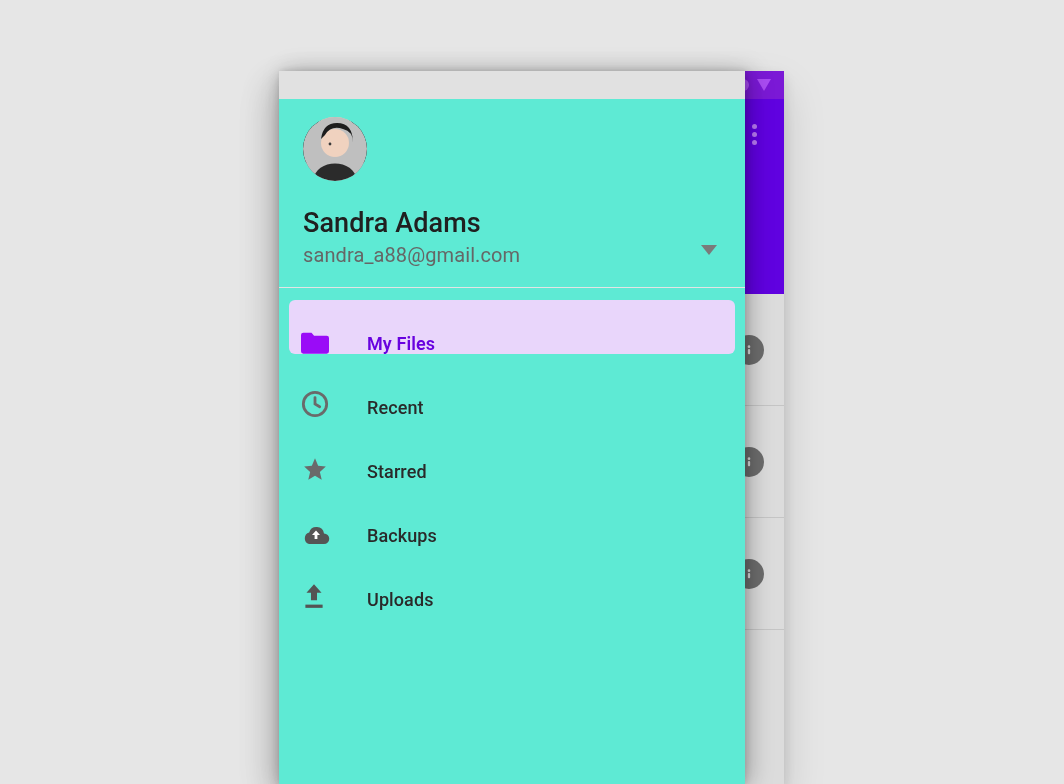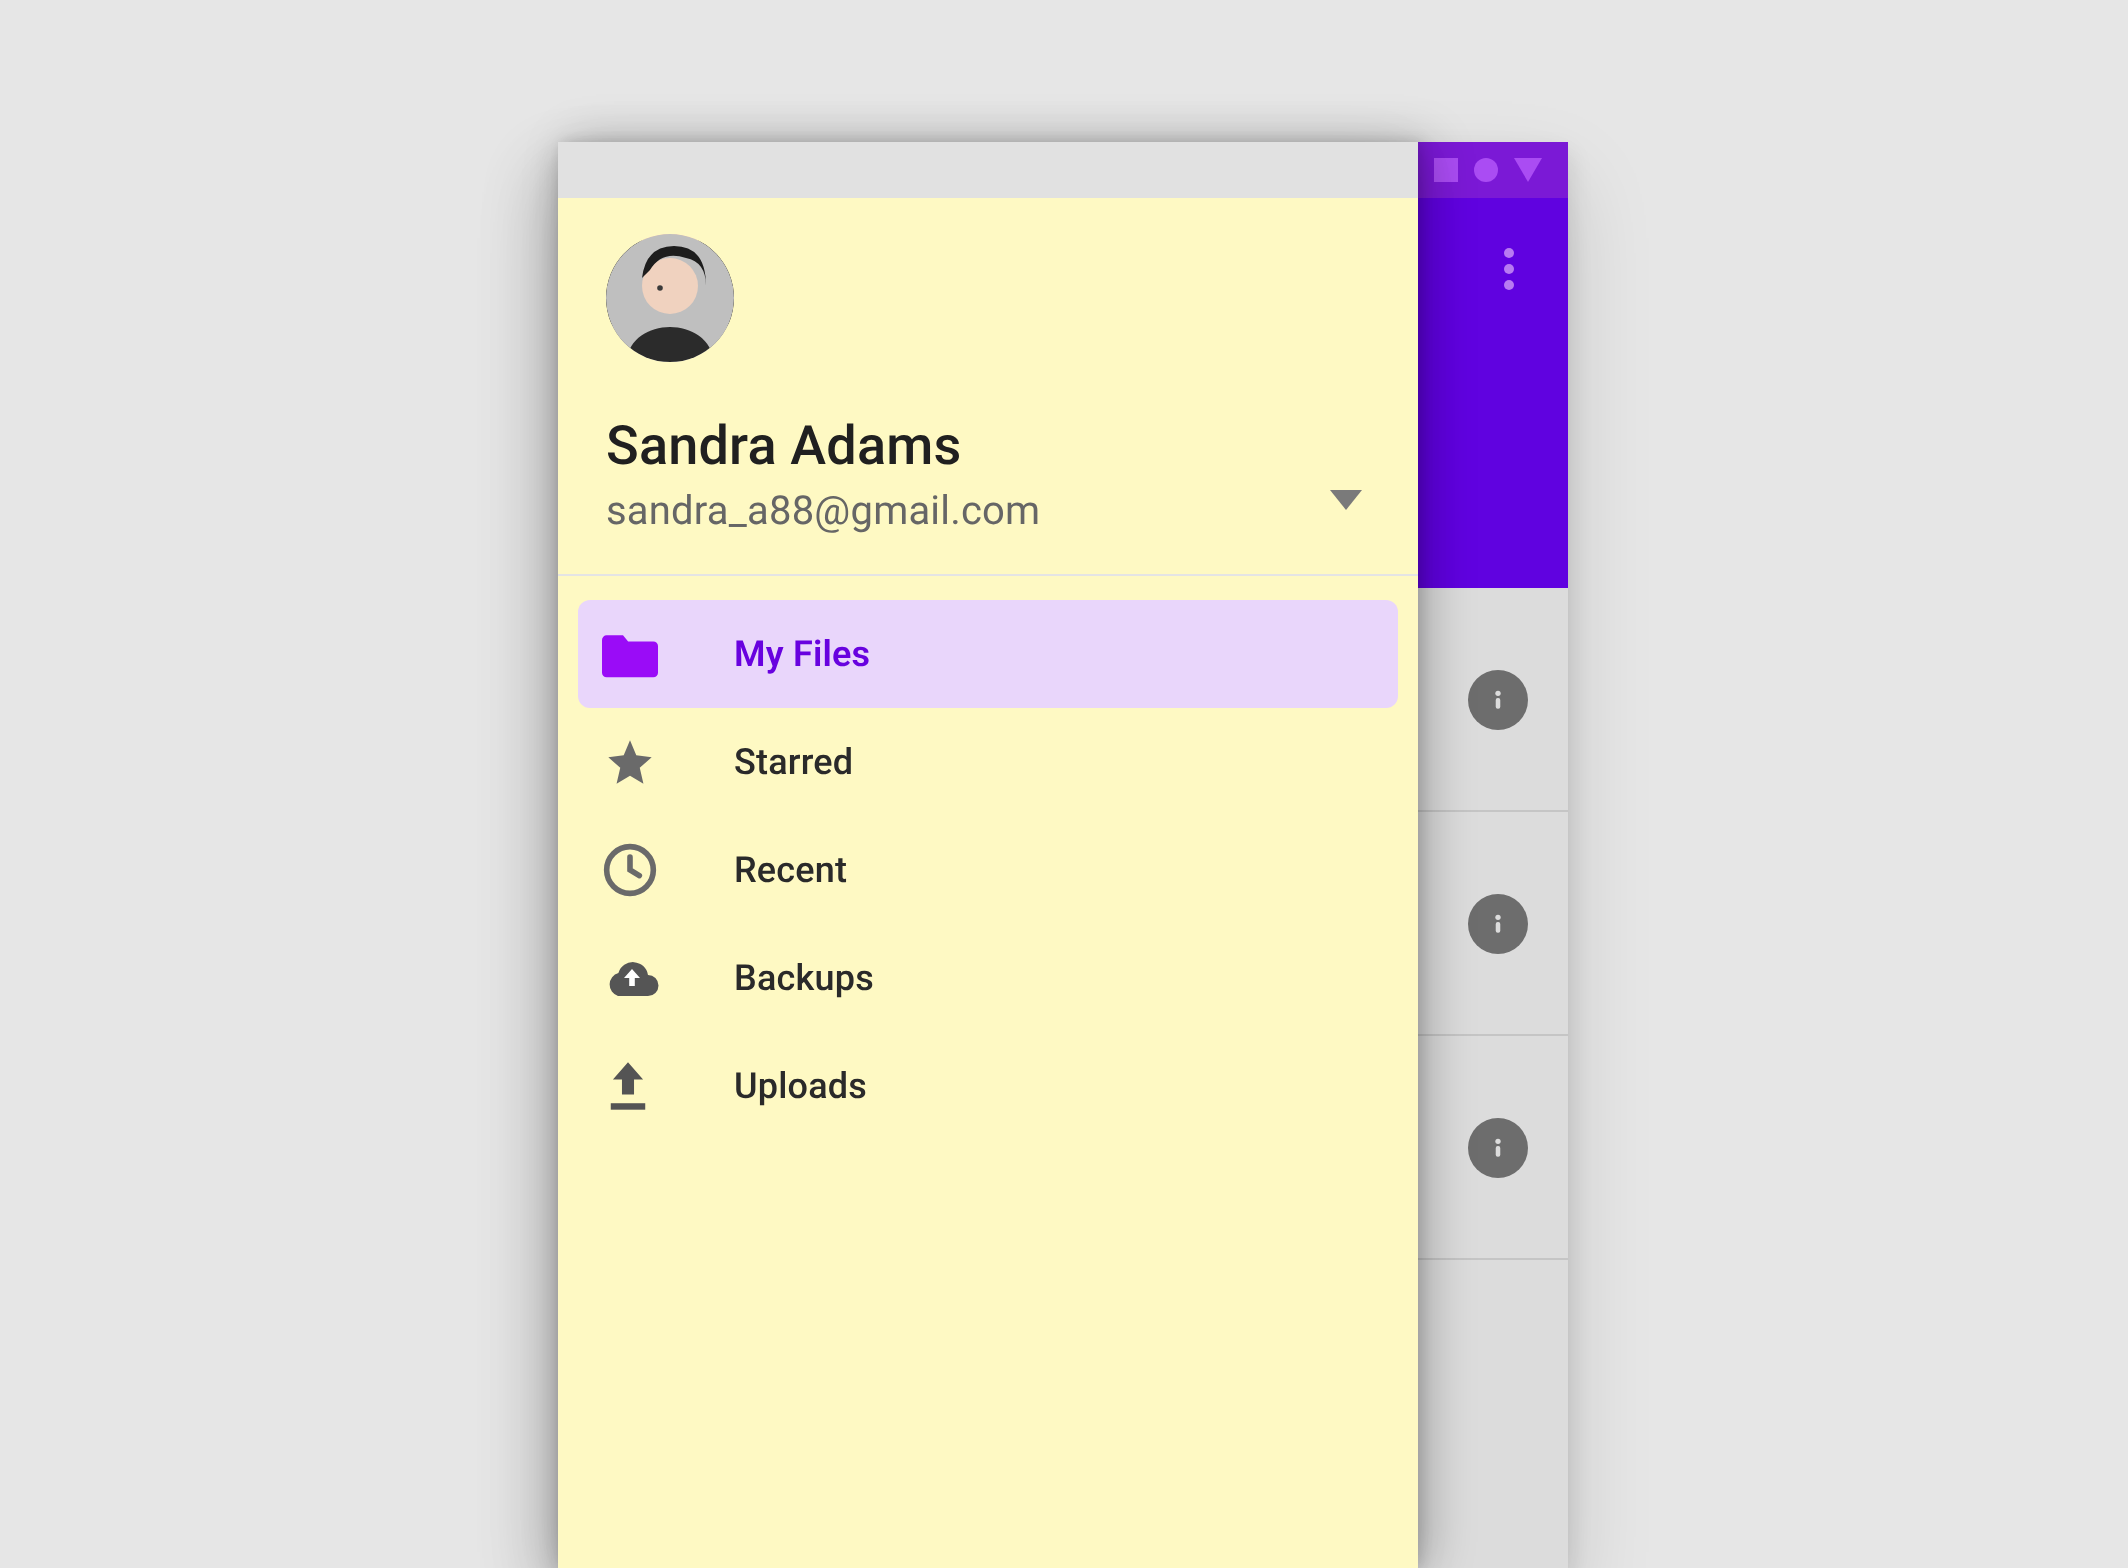--- a/index.html
+++ b/index.html
@@ -97,23 +97,23 @@
     align-items: center;
     justify-content: center;
   }
   .info-chip svg { display:block; }
 
   
   .drawer {
     position: absolute;
     top: 71px;
     left: 279px;
-    width: 430px;
+    width: 466px;
     bottom: 0;
-    background: #fef9c3;
+    background: #5eead4;
     box-shadow: 6px 0 22px rgba(0,0,0,0.22), 2px 0 6px rgba(0,0,0,0.12),
                 -10px 10px 30px rgba(0,0,0,0.12);
     overflow: hidden;
   }
   .drawer-statusbar {
     height: 28px;
     background: #e1e1e1;
   }
 
   .drawer-header {
@@ -152,24 +152,25 @@
   .account-dropdown svg { display:block; }
 
   .drawer-scroll {
     padding: 12px 10px 0 10px;
     height: calc(100% - 28px - 202px);
     overflow: hidden;
   }
 
   .nav-item {
     display: flex;
-    align-items: center;
+    align-items: flex-end;
     height: 54px;
     border-radius: 6px;
     padding: 0 12px;
+    margin-bottom: 10px;
     cursor: pointer;
   }
   .nav-item .icon-slot {
     width: 36px;
     display: flex;
     align-items: center;
     justify-content: flex-start;
     color: #6a6a6a;
   }
   .nav-item .label {
@@ -286,35 +287,35 @@
           <svg width="28" height="24" viewBox="0 0 24 20">
               <path fill="currentColor" d="M2 2h7l2.2 2.6H22a2 2 0 0 1 2 2V18a2 2 0 0 1-2 2H2a2 2 0 0 1-2-2V4a2 2 0 0 1 2-2z"></path>
             </svg>
         </span>
         <span class="label">My Files</span>
       </div>
 
 
       <div class="nav-item">
         <span class="icon-slot">
-          <svg width="28" height="26" viewBox="0 0 24 24">
-              <path fill="#6a6a6a" d="M12 2l2.9 6.9L22 9.8l-5.5 4.9L18.2 22 12 18.3 5.8 22l1.7-7.3L2 9.8l7.1-.9z"></path>
-            </svg>
-        </span>
-        <span class="label">Starred</span>
-      </div>
-
-      <div class="nav-item">
-        <span class="icon-slot">
           <svg width="28" height="28" viewBox="0 0 24 24">
               <circle cx="12" cy="12" r="10" fill="none" stroke="#6a6a6a" stroke-width="2.4"></circle>
               <path d="M12 6.5V12l4 2.4" fill="none" stroke="#6a6a6a" stroke-width="2.4" stroke-linecap="round"></path>
             </svg>
         </span>
         <span class="label">Recent</span>
+      </div>
+
+      <div class="nav-item">
+        <span class="icon-slot">
+          <svg width="28" height="26" viewBox="0 0 24 24">
+              <path fill="#6a6a6a" d="M12 2l2.9 6.9L22 9.8l-5.5 4.9L18.2 22 12 18.3 5.8 22l1.7-7.3L2 9.8l7.1-.9z"></path>
+            </svg>
+        </span>
+        <span class="label">Starred</span>
       </div>
 
 
       <div class="nav-item">
         <span class="icon-slot">
           <svg width="30" height="22" viewBox="0 0 30 22">
             <path fill="#555" d="M23 9.5a7.6 7.6 0 0 0-14.8-1A6 6 0 0 0 8 20h15a5.2 5.2 0 0 0 0-10.5z"></path>
             <path d="M15 6.5l4 4.5h-2.6v4h-2.8v-4H11z" fill="#fff"></path>
           </svg>
         </span>

